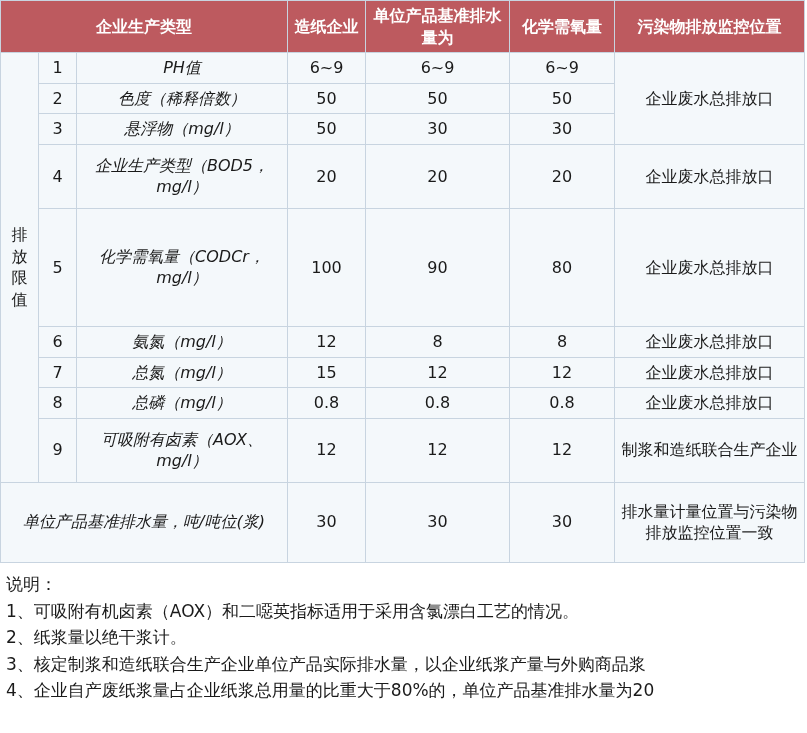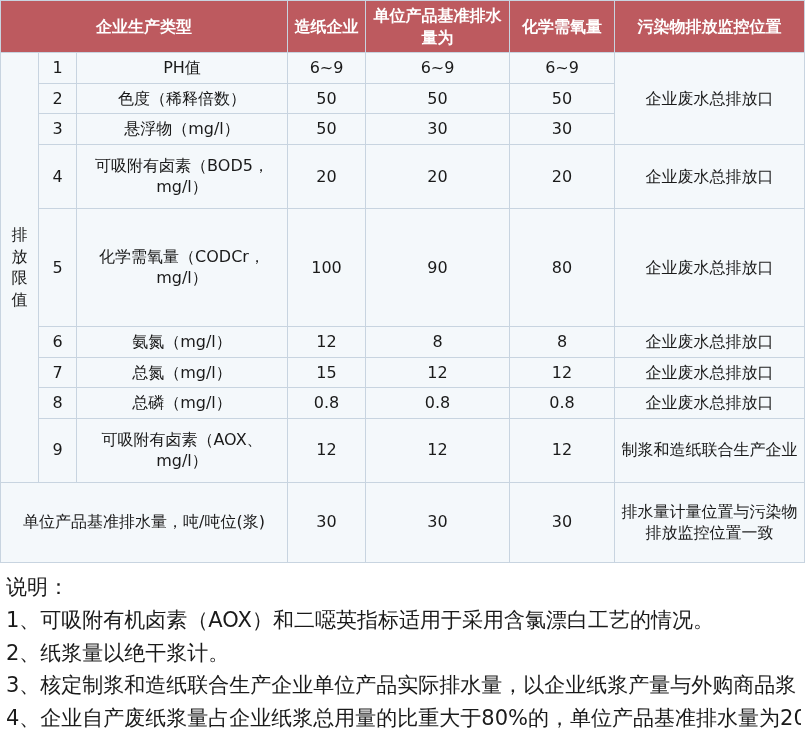--- a/index.html
+++ b/index.html
@@ -41,29 +41,30 @@
   }
   td.sidelabel{
     width:38px;
     font-size:16px;
     letter-spacing:0px;
     font-family:Liberation Serif, serif;
   }
   td.itemname{
     font-size:16px;
     text-align:center;
+    font-style:italic;
   }
   td.num{font-size:16px;}
   td.pos{font-size:16px;}
   .vert{
     line-height:1.25;
   }
   .notes{
     padding:8px 6px 0 6px;
-    font-size:21px;
+    font-size:17px;
     line-height:1.55;
     color:#1a1a1a;
   }
   .notes .line{
     white-space:nowrap;
     overflow:hidden;
   }
   .notes .title{margin-bottom:1px;}
 </style>
 </head>
@@ -111,21 +112,21 @@
       </tr>
       <tr>
         <td class="rowlabel">3</td>
         <td class="itemname">悬浮物（mg/l）</td>
         <td class="num">50</td>
         <td class="num">30</td>
         <td class="num">30</td>
       </tr>
       <tr style="height:64px">
         <td class="rowlabel">4</td>
-        <td class="itemname">可吸附有卤素（BOD5，mg/l）</td>
+        <td class="itemname">企业生产类型（BOD5，mg/l）</td>
         <td class="num">20</td>
         <td class="num">20</td>
         <td class="num">20</td>
         <td class="pos">企业废水总排放口</td>
       </tr>
       <tr style="height:118px">
         <td class="rowlabel">5</td>
         <td class="itemname">化学需氧量（CODCr，mg/l）</td>
         <td class="num">100</td>
         <td class="num">90</td>

